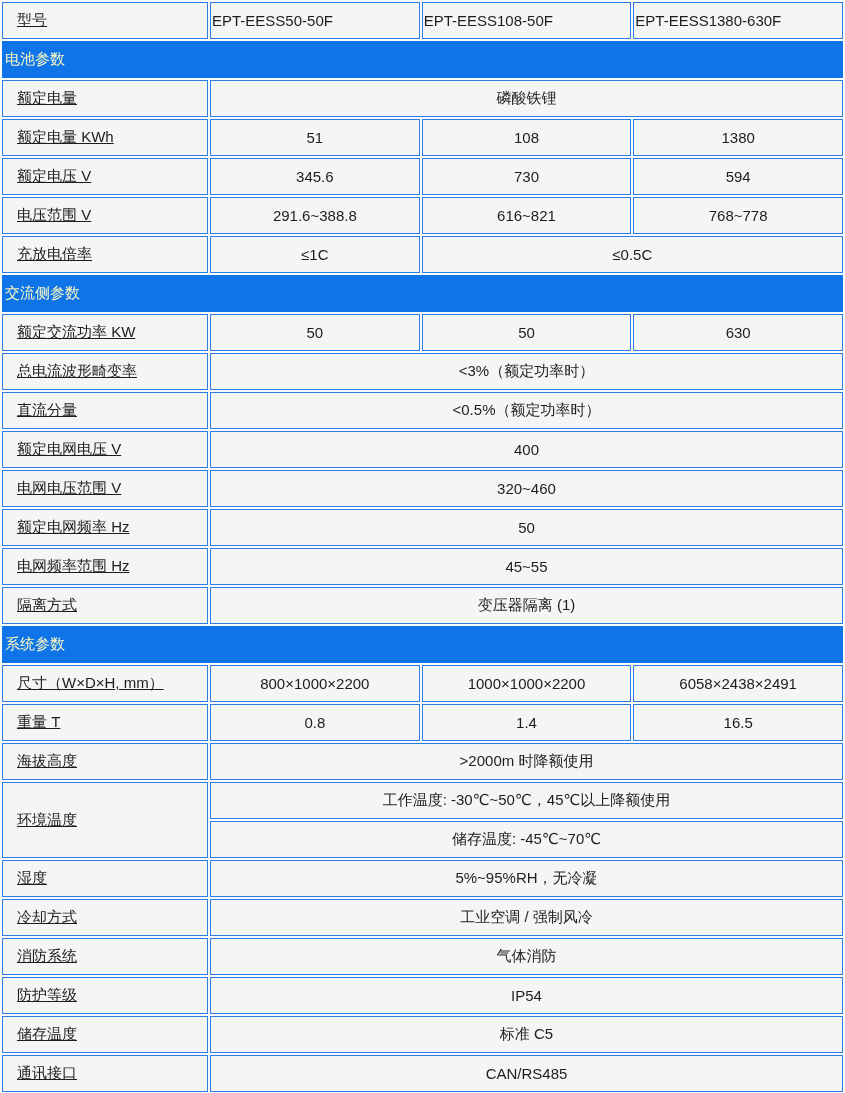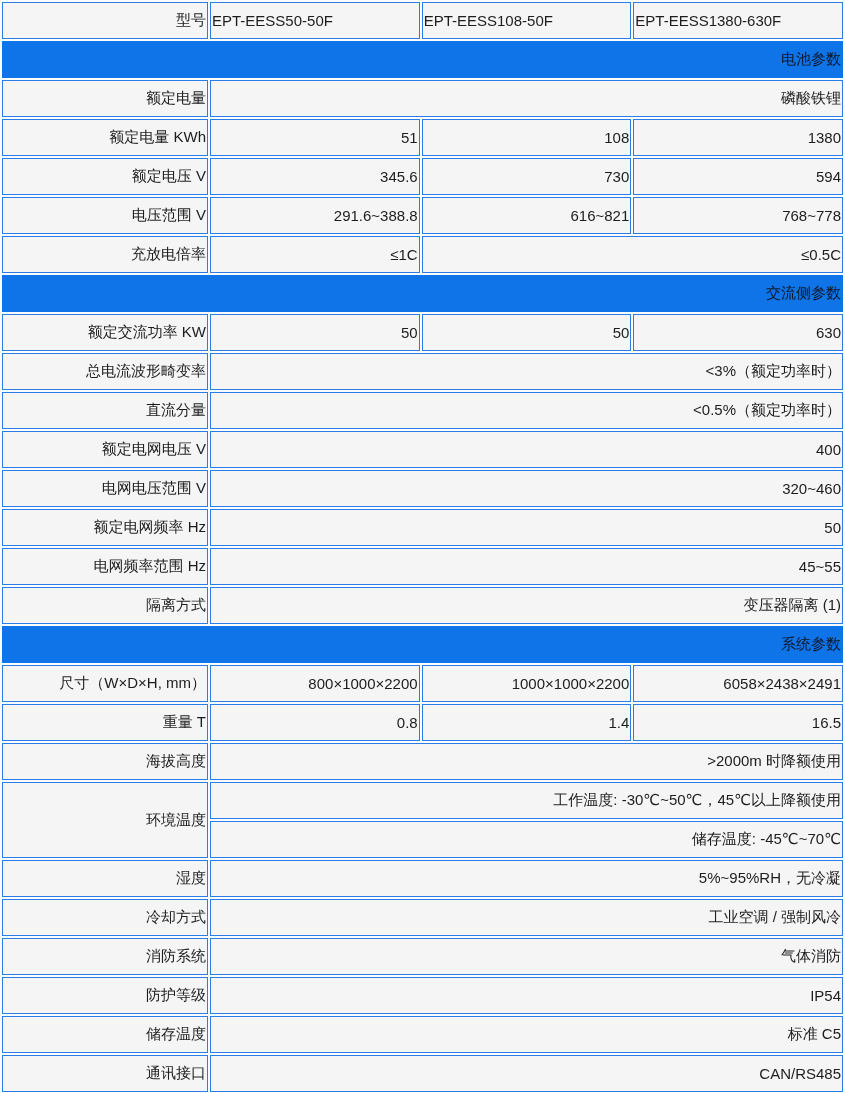--- a/index.html
+++ b/index.html
@@ -22,32 +22,33 @@
   td {
     border: 1px solid #2a7de6;
     background: #f5f5f6;
     color: #1d1d1f;
     font-size: 15px;
     vertical-align: middle;
     overflow: hidden;
     white-space: nowrap;
   }
   td.label-cell {
-    text-align: right;
+    text-align: left;
     padding-left: 14px;
+    text-decoration: underline;
   }
   td.value-cell {
-    text-align: right;
+    text-align: center;
   }
   td.section-cell {
     background: #0e74e8;
     border-color: #0e74e8;
-    color: #0f172a;
-    text-align: right;
-    padding-left: 14px;
+    color: #fef9c3;
+    text-align: left;
+    padding-left: 2px;
   }
   td.header-model-cell {
     text-align: left;
   }
   tr { height: 37px; }
 </style>
 </head>
 <body>
 
 <table data-name="spec-table" aria-label="product specification table">

